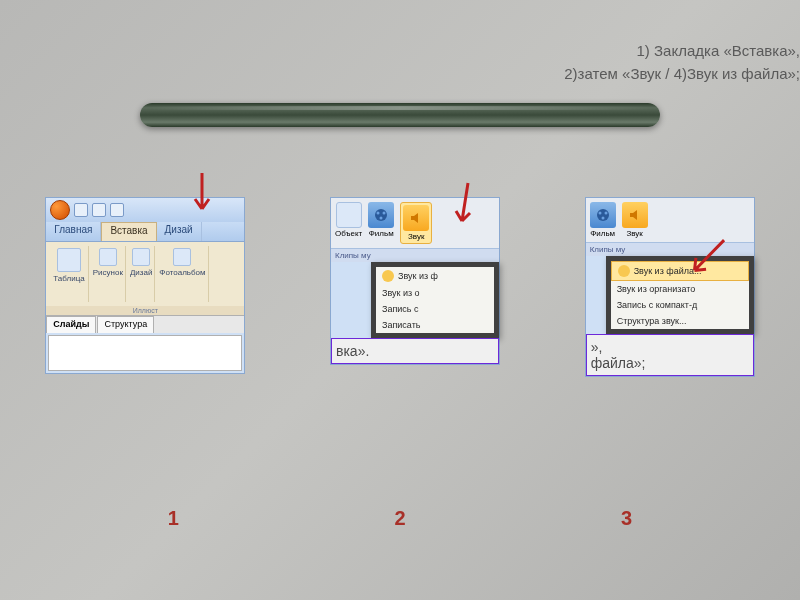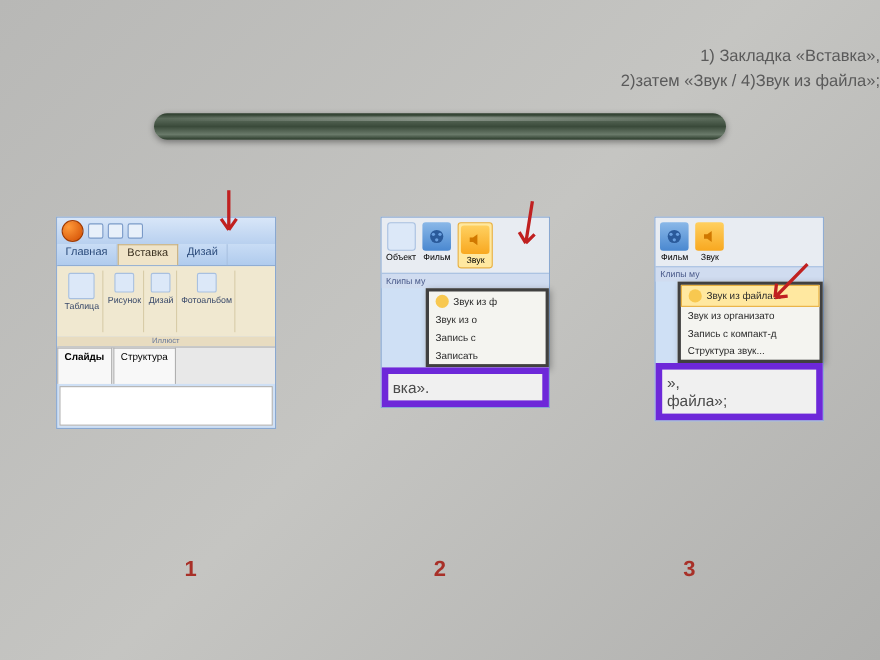--- a/index.html
+++ b/index.html
@@ -126,41 +126,41 @@
       font-size: 7px;
       color: #6a7a9a;
       text-align: center;
       background: #e8dcc0;
       padding: 1px;
     }
     .panel-tabs {
       display: flex;
       background: #e8e8e8;
       border-top: 1px solid #b0b0b0;
-      height: 34px;
+      height: 18px;
     }
     .panel-tab {
       padding: 2px 6px;
       font-size: 9px;
       background: #f8f8f8;
       border: 1px solid #b0b0b0;
       border-bottom: none;
       margin-right: 1px;
     }
     .panel-tab.active { font-weight: bold; }
     .slide-area {
       background: white;
       height: 36px;
       border: 1px solid #b0b0b0;
       margin: 2px;
     }
 
     
     .dropdown-window {
-      width: 154px;
+      width: 170px;
       background: #cfe0f5;
       border: 1px solid #8aa8d0;
       font-size: 10px;
     }
     .dw-ribbon {
       background: #e8ecf2;
       padding: 4px;
       display: flex;
       gap: 6px;
       align-items: flex-start;
@@ -185,21 +185,21 @@
     .obj-icon { background: #dce8f8; border: 1px solid #a8c0e0; }
     .dw-caption {
       background: #d0dcf0;
       font-size: 8px;
       padding: 2px 4px;
       color: #4a5a8a;
       border-top: 1px solid #a8c0e0;
     }
     .dropdown-menu {
       background: #f4f4f0;
-      border: 3px solid #404040;
+      border: 5px solid #404040;
       margin-left: 40px;
       box-shadow: 2px 2px 6px rgba(0,0,0,0.3);
     }
     .menu-item {
       padding: 3px 6px;
       font-size: 9px;
       color: #2a2a2a;
       white-space: nowrap;
       display: flex;
       align-items: center;
@@ -212,21 +212,21 @@
     }
     .menu-item.hl {
       background: #ffe8a0;
       border: 1px solid #e8b040;
     }
     .text-below {
       font-size: 14px;
       color: #4a4a4a;
       padding: 4px;
       background: #f0f0f0;
-      border: 6px solid #6d28d9;
+      border: 1px solid #6d28d9;
     }
 
     .numbers {
       position: absolute;
       bottom: 70px;
       left: 0; right: 0;
       display: flex;
       justify-content: space-around;
       padding: 0 60px;
     }

